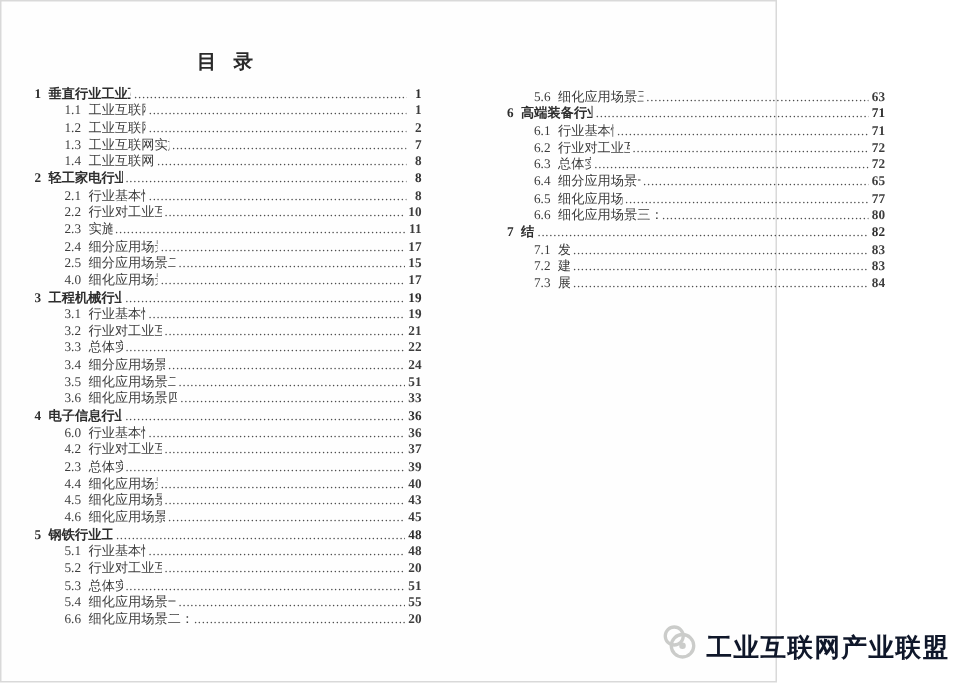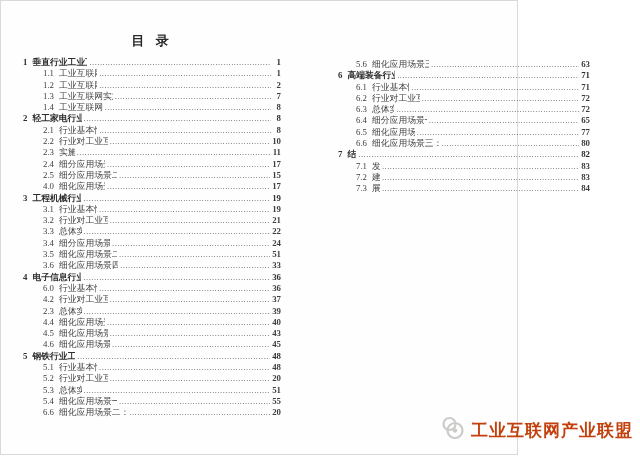--- a/index.html
+++ b/index.html
@@ -66,21 +66,21 @@
     width:632px;
     display:flex;
     justify-content:flex-end;
     align-items:center;
   }
   .logo-icon{flex:0 0 auto;margin-right:4px;}
   .logo-text{
     font-family:"Liberation Sans","DejaVu Sans",sans-serif;
     font-size:17px;
     font-weight:bold;
-    color:#c2410c;
+    color:#0f172a;
     letter-spacing:1px;
   }
 </style>
 </head>
 <body>
 
 <div class="page">
 
   <div class="toc-title">目 录</div>
 

